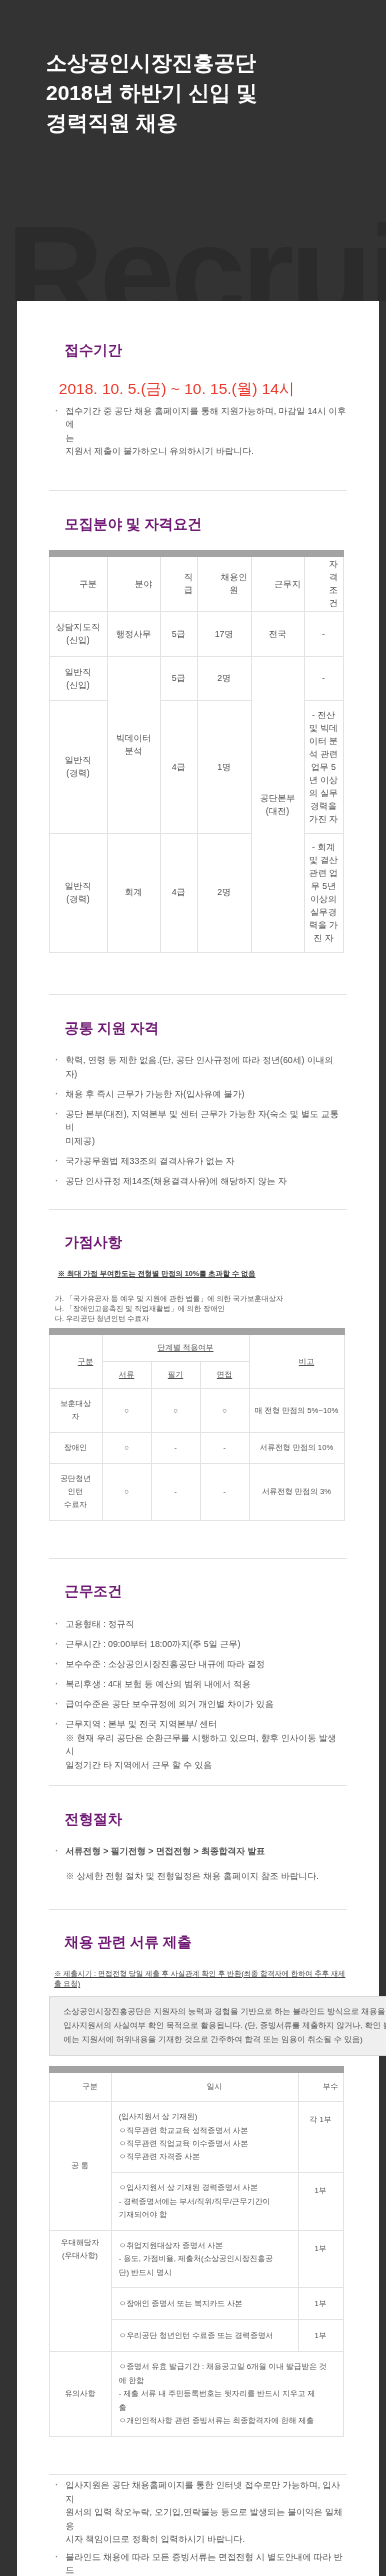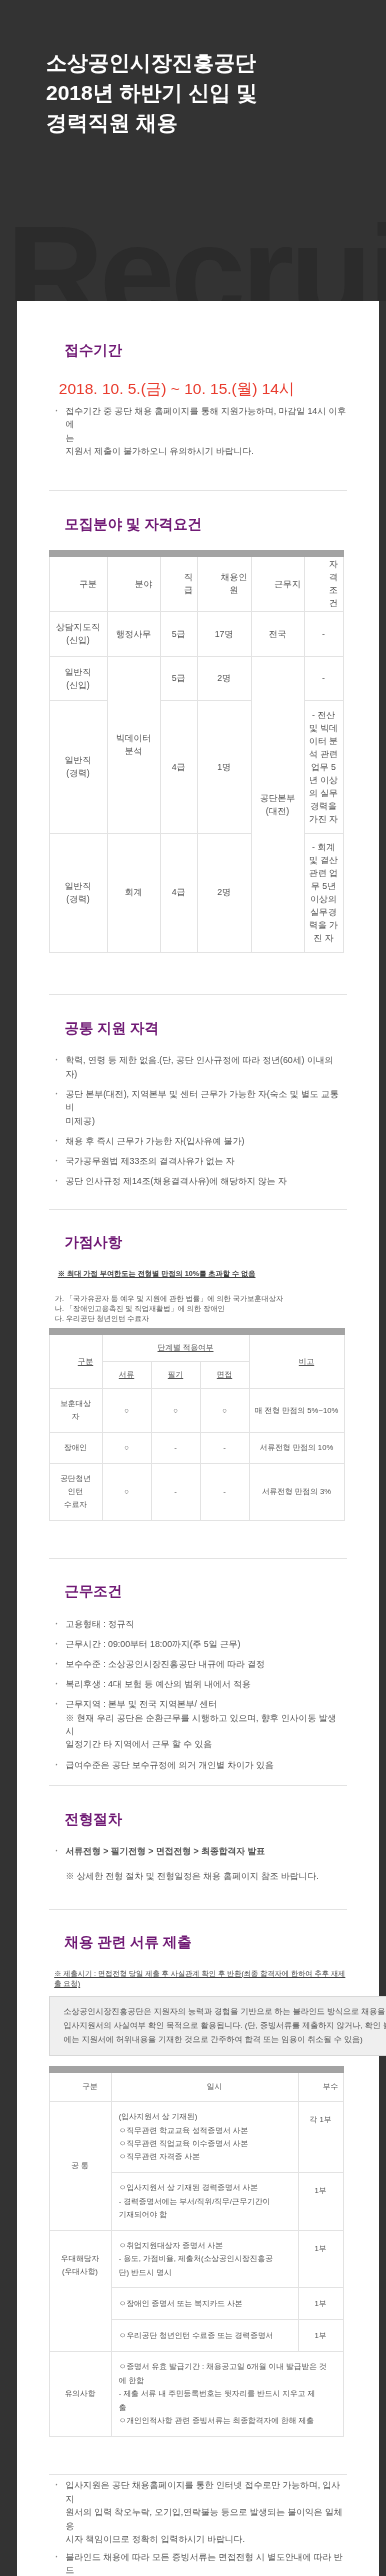--- a/index.html
+++ b/index.html
@@ -156,23 +156,23 @@
         </tbody>
       </table>
     </div>
 
     <div class="divider mt-d2"></div>
 
     <div class="inner">
       <h2 class="mt-h">공통 지원 자격</h2>
       <ul class="bullets mt-list">
         <li>학력, 연령 등 제한 없음.(단, 공단 인사규정에 따라 정년(60세) 이내의 자)</li>
+        <li>채용 후 즉시 근무가 가능한 자(입사유예 불가)</li>
         <li>공단 본부(대전), 지역본부 및 센터 근무가 가능한 자(숙소 및 별도 교통비
 미제공)</li>
-        <li>채용 후 즉시 근무가 가능한 자(입사유예 불가)</li>
         <li>국가공무원법 제33조의 결격사유가 없는 자</li>
         <li>공단 인사규정 제14조(채용결격사유)에 해당하지 않는 자</li>
       </ul>
     </div>
 
     <div class="divider mt-d3"></div>
 
     <div class="inner">
       <h2 class="mt-h">가점사항</h2>
       <div class="small-note bold" style="margin-top:10.3px">※ 최대 가점 부여한도는 전형별 만점의 10%를 초과할 수 없음</div>
@@ -230,24 +230,24 @@
 
     <div class="divider mt-d4"></div>
 
     <div class="inner">
       <h2 class="mt-h">근무조건</h2>
       <ul class="bullets mt-list">
         <li>고용형태 : 정규직</li>
         <li>근무시간 : 09:00부터 18:00까지(주 5일 근무)</li>
         <li>보수수준 : 소상공인시장진흥공단 내규에 따라 결정</li>
         <li>복리후생 : 4대 보험 등 예산의 범위 내에서 적용</li>
+        <li>급여수준은 공단 보수규정에 의거 개인별 차이가 있음</li>
         <li>근무지역 : 본부 및 전국 지역본부/ 센터
 ※ 현재 우리 공단은 순환근무를 시행하고 있으며, 향후 인사이동 발생 시
 일정기간 타 지역에서 근무 할 수 있음</li>
-        <li>급여수준은 공단 보수규정에 의거 개인별 차이가 있음</li>
       </ul>
     </div>
 
     <div class="divider mt-d5"></div>
 
     <div class="inner">
       <h2 class="mt-h">전형절차</h2>
       <ul class="bullets flow-line">
         <li>서류전형 &gt; 필기전형 &gt; 면접전형 &gt; 최종합격자 발표</li>
       </ul>
@@ -284,21 +284,21 @@
 ㅇ직무관련 자격증 사본</td>
             <td style="vertical-align:top;padding-top:11.3px">각 1부</td>
           </tr>
           <tr>
             <td class="left">ㅇ입사지원서 상 기재된 경력증명서 사본
  - 경력증명서에는 부서/직위/직무/근무기간이
 기재되어야 함</td>
             <td style="vertical-align:top;padding-top:11.3px">1부</td>
           </tr>
           <tr>
-            <td rowspan="3" style="vertical-align:top;padding-top:21px">우대해당자
+            <td rowspan="3" style="vertical-align:top;padding-top:5px">우대해당자
 (우대사항)</td>
             <td class="left">ㅇ취업지원대상자 증명서 사본
  - 용도, 가점비율, 제출처(소상공인시장진흥공
 단) 반드시 명시</td>
             <td style="vertical-align:top;padding-top:11.3px">1부</td>
           </tr>
           <tr style="height:32px">
             <td class="left">ㅇ장애인 증명서 또는 복지카드 사본</td>
             <td>1부</td>
           </tr>

